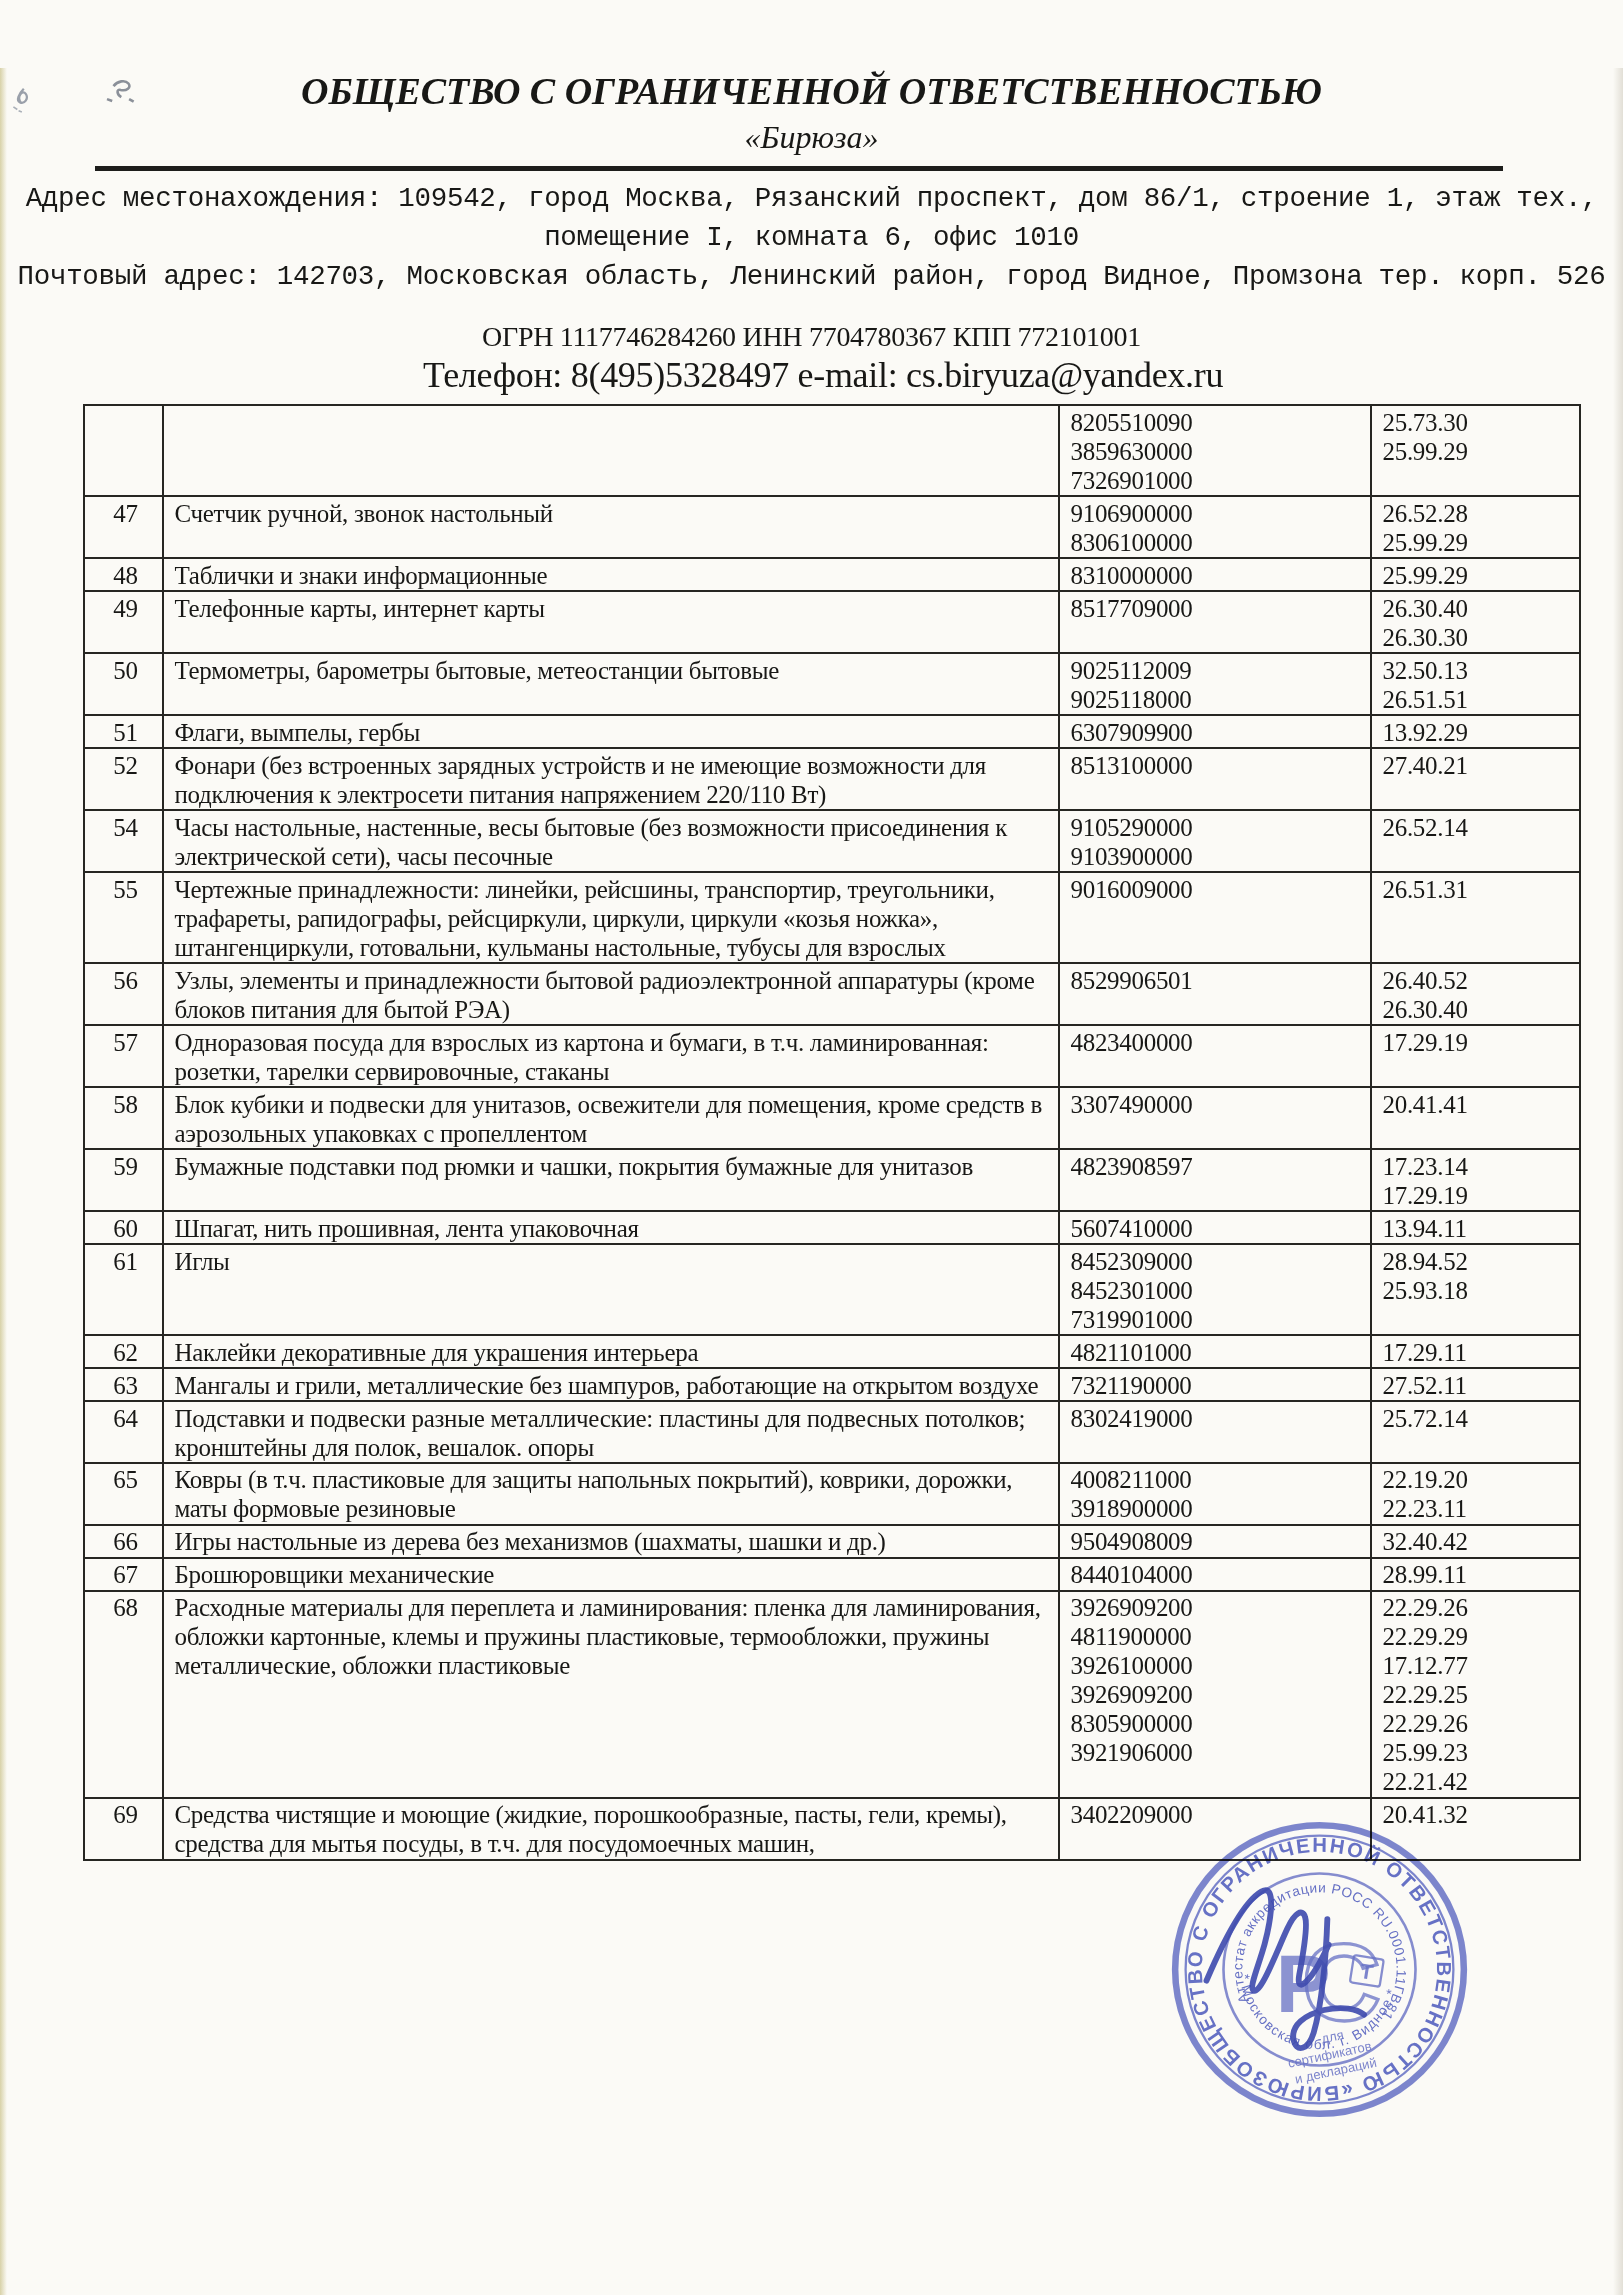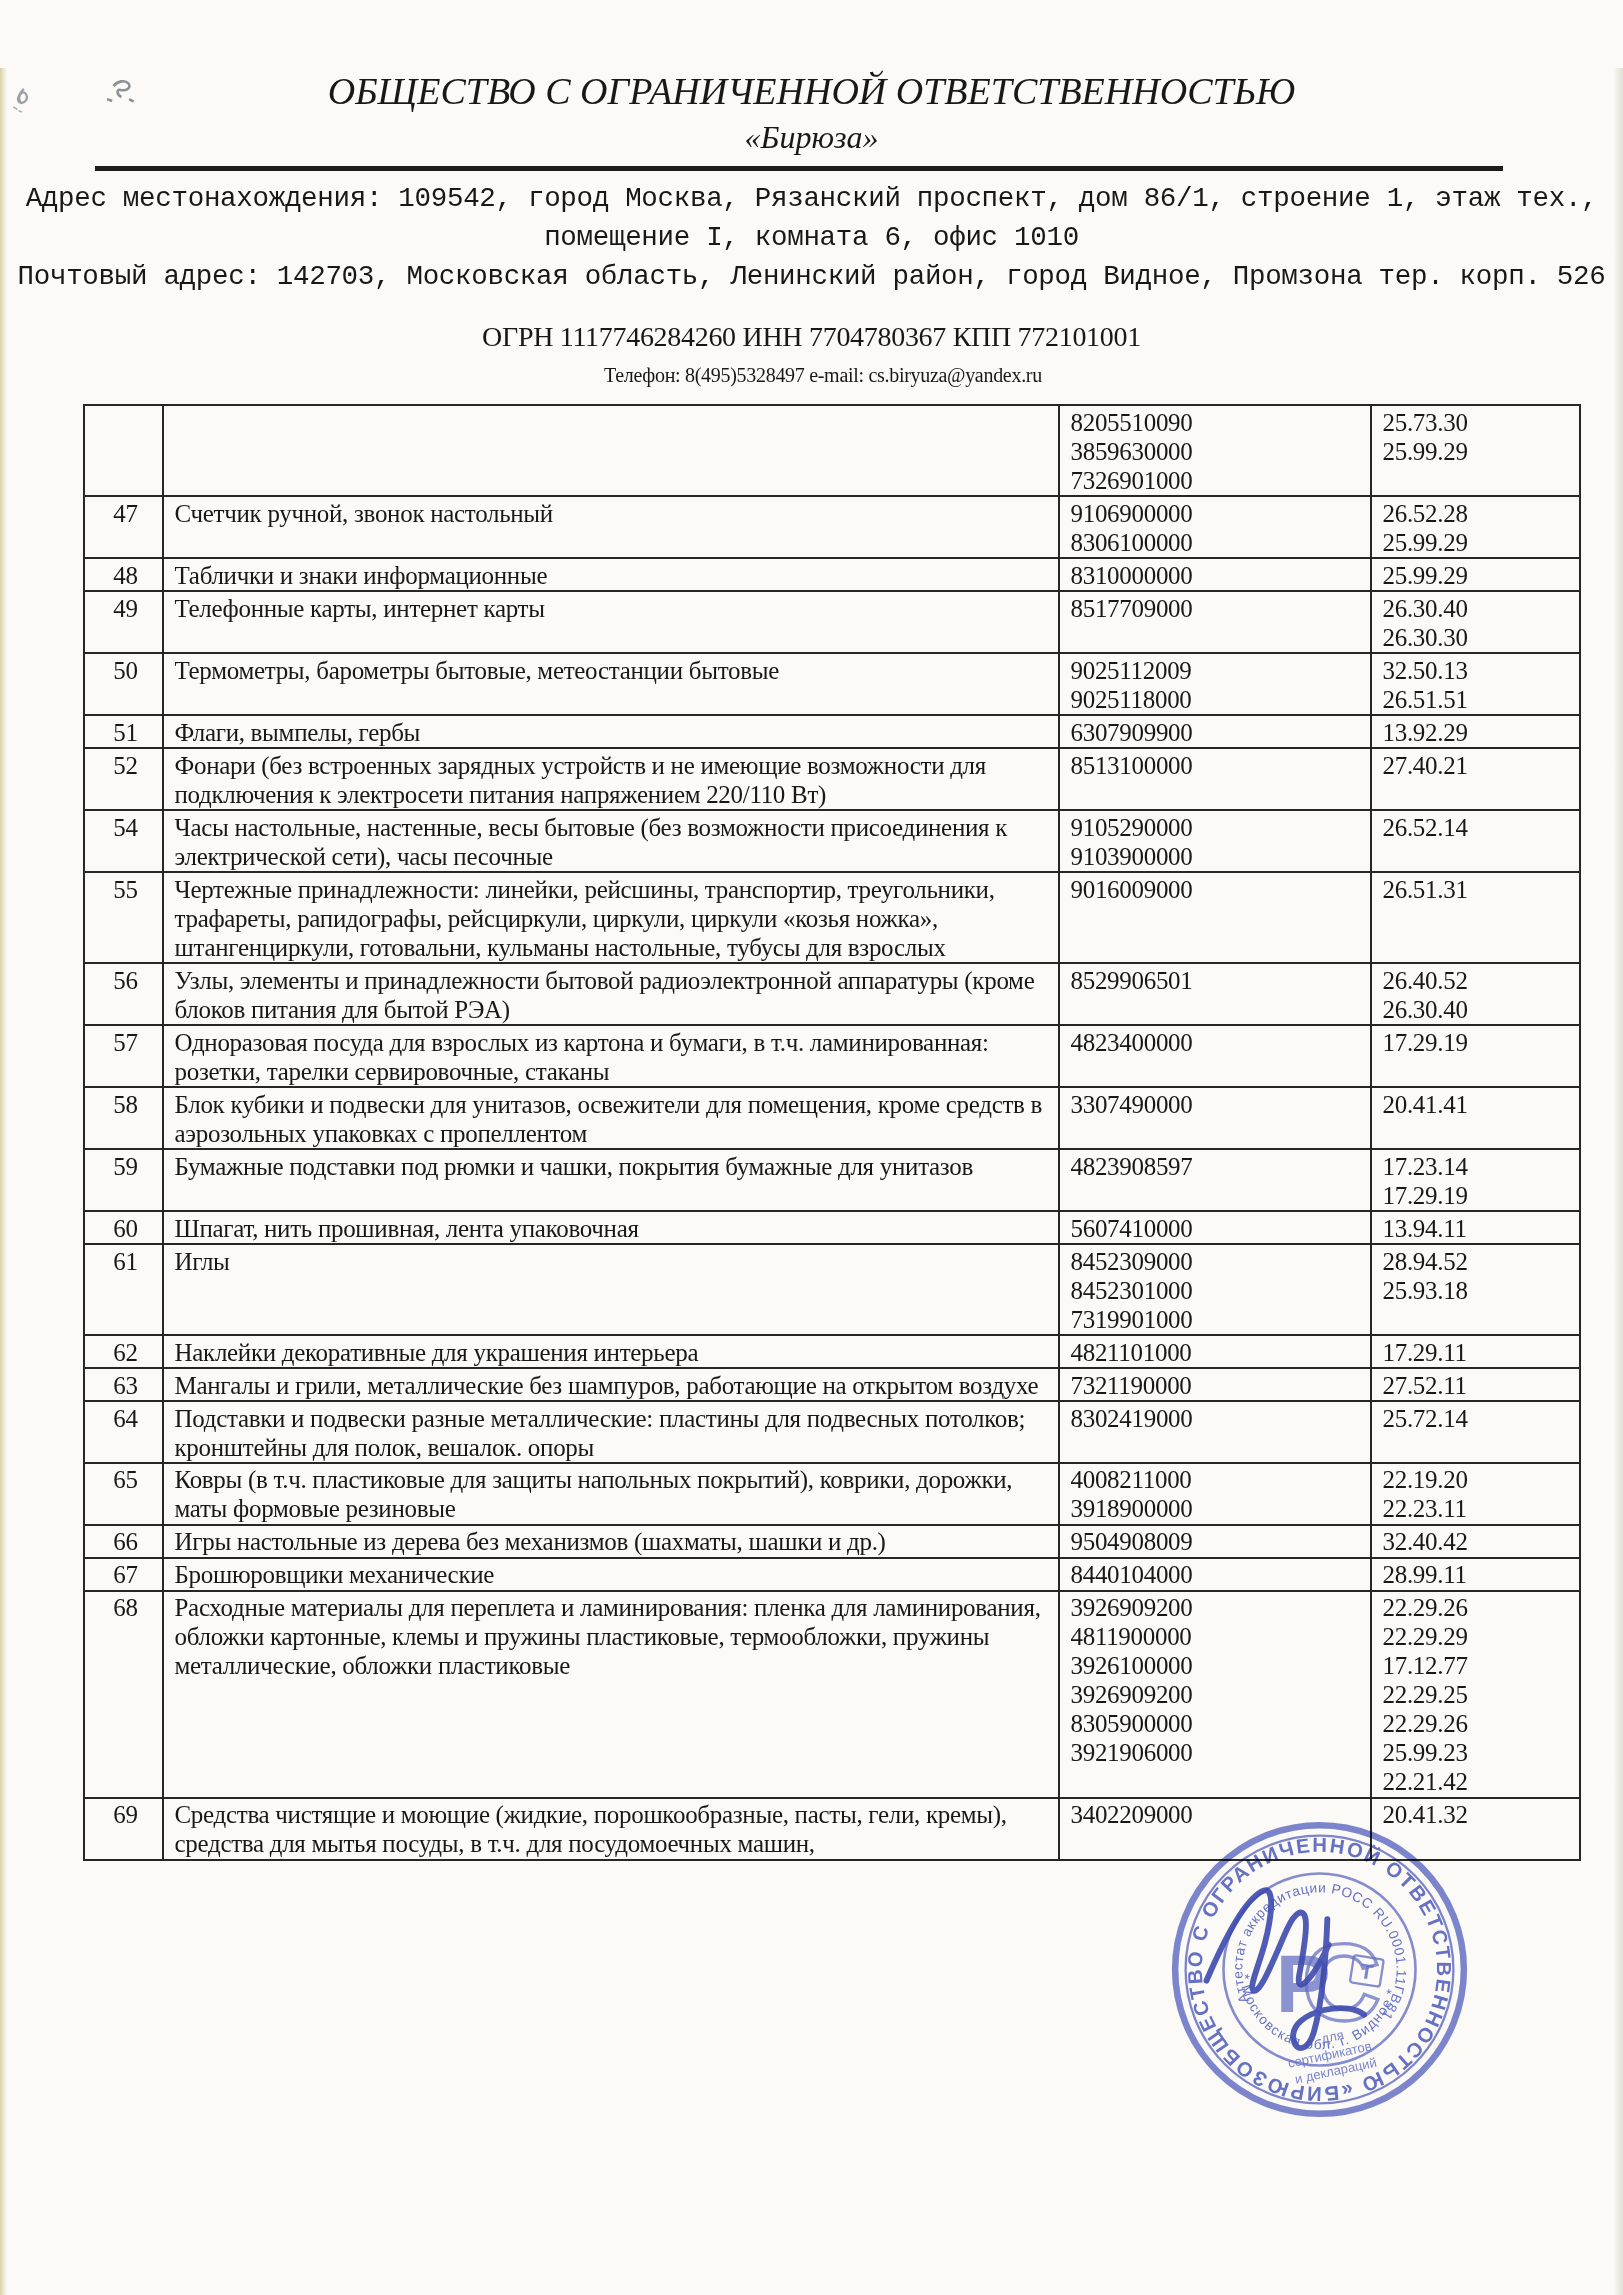--- a/index.html
+++ b/index.html
@@ -14,27 +14,27 @@
   .page{position:relative;width:1623px;height:2295px;}
   
   .edge-left{position:absolute;left:0;top:0;width:6.5px;height:2295px;
     background:linear-gradient(90deg,#d8d2a9,rgba(255,255,255,0));}
   .edge-right{position:absolute;right:0;top:0;width:10.5px;height:2295px;
     background:linear-gradient(270deg,#e2dfd6,rgba(255,255,255,0));}
   .pencil{position:absolute;left:9.2px;top:9.2px;}
 
   
   .title1{margin:68px 0 0;text-align:center;font-size:38px;line-height:47px;
-    font-weight:normal;font-style:italic;letter-spacing:0px;}
+    font-weight:bold;font-style:italic;letter-spacing:0px;}
   .title2{text-align:center;font-size:32px;line-height:44px;font-weight:normal;font-style:italic;}
   .rule{margin:6.5px 0 0 95px;width:1408px;height:5.9px;background:#1d1d1b;}
   .addr-block{margin-top:7.9px;font-family:Liberation Mono, monospace;}
   .addr{text-align:center;font-size:27.5px;line-height:39px;letter-spacing:-0.3px;}
   .ogrn{margin-top:21px;text-align:center;font-size:28px;line-height:39px;letter-spacing:-0.3px;}
-  .phone{text-align:center;font-size:20px;line-height:39px;letter-spacing:-0.3px;margin-left:23px;}
+  .phone{text-align:center;font-size:36px;line-height:39px;letter-spacing:-0.3px;margin-left:23px;}
 
   
   table.items{border-collapse:collapse;table-layout:fixed;margin:9.2px 0 0 83px;width:1423px;}
   table.items td{
     border:2px solid #262622;
     vertical-align:top;
     font-size:25px;line-height:29px;letter-spacing:-0.3px;
     padding:1.3px 6.5px 0.7px 10.5px;
   }
   table.items tr{border-top:2.6px solid #262622;}

